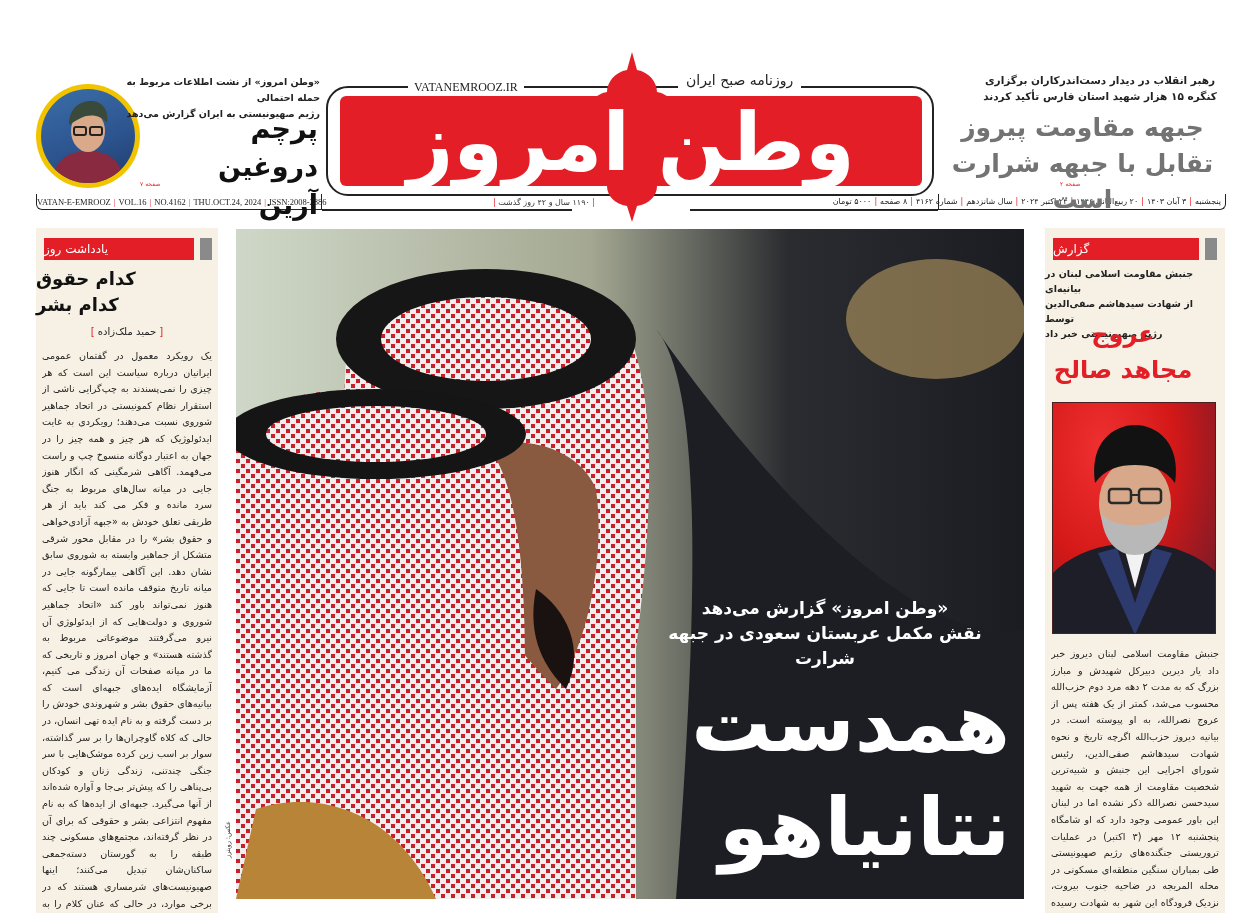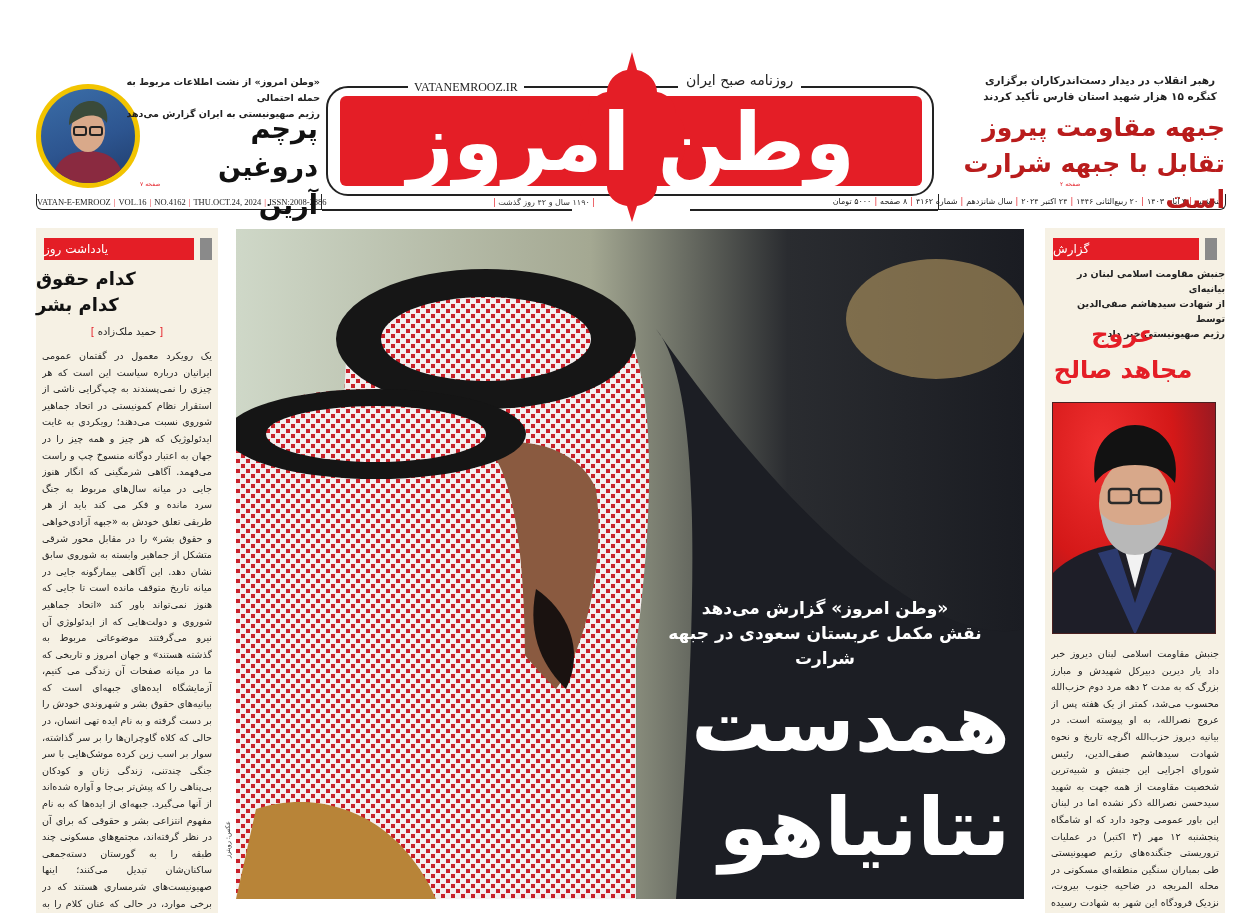--- a/index.html
+++ b/index.html
@@ -46,22 +46,22 @@
   .info-right { left: 938px; top: 194px; width: 288px; direction: rtl; padding-right: 4px; border-right: 1.5px solid #222; border-radius: 0 0 6px 0; }
   .info-bar .sep { color: #e41e26; margin: 0 3px; }
   .hline { position: absolute; height: 1.5px; background: #222; }
 
   
   .top-right-kicker {
     position: absolute; left: 960px; top: 72px; width: 280px; text-align: center;
     font-size: 10.5px; font-weight: bold; line-height: 16px; direction: rtl; color: #222;
   }
   .top-right-head {
-    position: absolute; left: 940px; top: 110px; width: 285px; text-align: right;
-    font-size: 25px; font-weight: bold; line-height: 36px; direction: rtl; color: #b91c1c;
+    position: absolute; left: 940px; top: 110px; width: 285px; text-align: center;
+    font-size: 25px; font-weight: bold; line-height: 36px; direction: rtl; color: #737373;
   }
   .top-right-page { position: absolute; left: 1060px; top: 180px; font-size: 6px; color: #e41e26; }
 
   .top-left-kicker {
     position: absolute; left: 120px; top: 74px; width: 200px; text-align: right;
     font-size: 9.5px; font-weight: bold; line-height: 16px; direction: rtl; color: #222;
   }
   .top-left-head {
     position: absolute; left: 150px; top: 110px; width: 168px; text-align: right;
     font-size: 27px; font-weight: bold; line-height: 38px; direction: rtl; color: #111;
@@ -97,21 +97,21 @@
   }
   .ed-author .br { color: #e41e26; }
   .body-text {
     position: absolute; direction: rtl; text-align: justify; font-size: 9.6px;
     line-height: 16.6px; color: #222; overflow: hidden;
   }
   .col-left .body-text { left: 6px; top: 120px; width: 170px; height: 565px; }
 
   
   .rep-kicker {
-    position: absolute; left: 0; top: 38px; width: 180px; text-align: right;
+    position: absolute; left: 0; top: 38px; width: 180px; text-align: left;
     font-size: 9.5px; font-weight: bold; line-height: 15px; direction: rtl; color: #222;
   }
   .rep-title {
     position: absolute; left: 0; top: 88px; width: 156px; text-align: center;
     font-size: 24px; font-weight: bold; line-height: 36px; direction: rtl; color: #e41e26;
   }
   .rep-photo {
     position: absolute; left: 7px; top: 174px; width: 164px; height: 232px;
     border: 1px solid #4a2020; overflow: hidden;
     background: radial-gradient(ellipse at 30% 20%, #f03030 0%, #d41818 45%, #8a1a24 80%, #4a1a30 100%);

